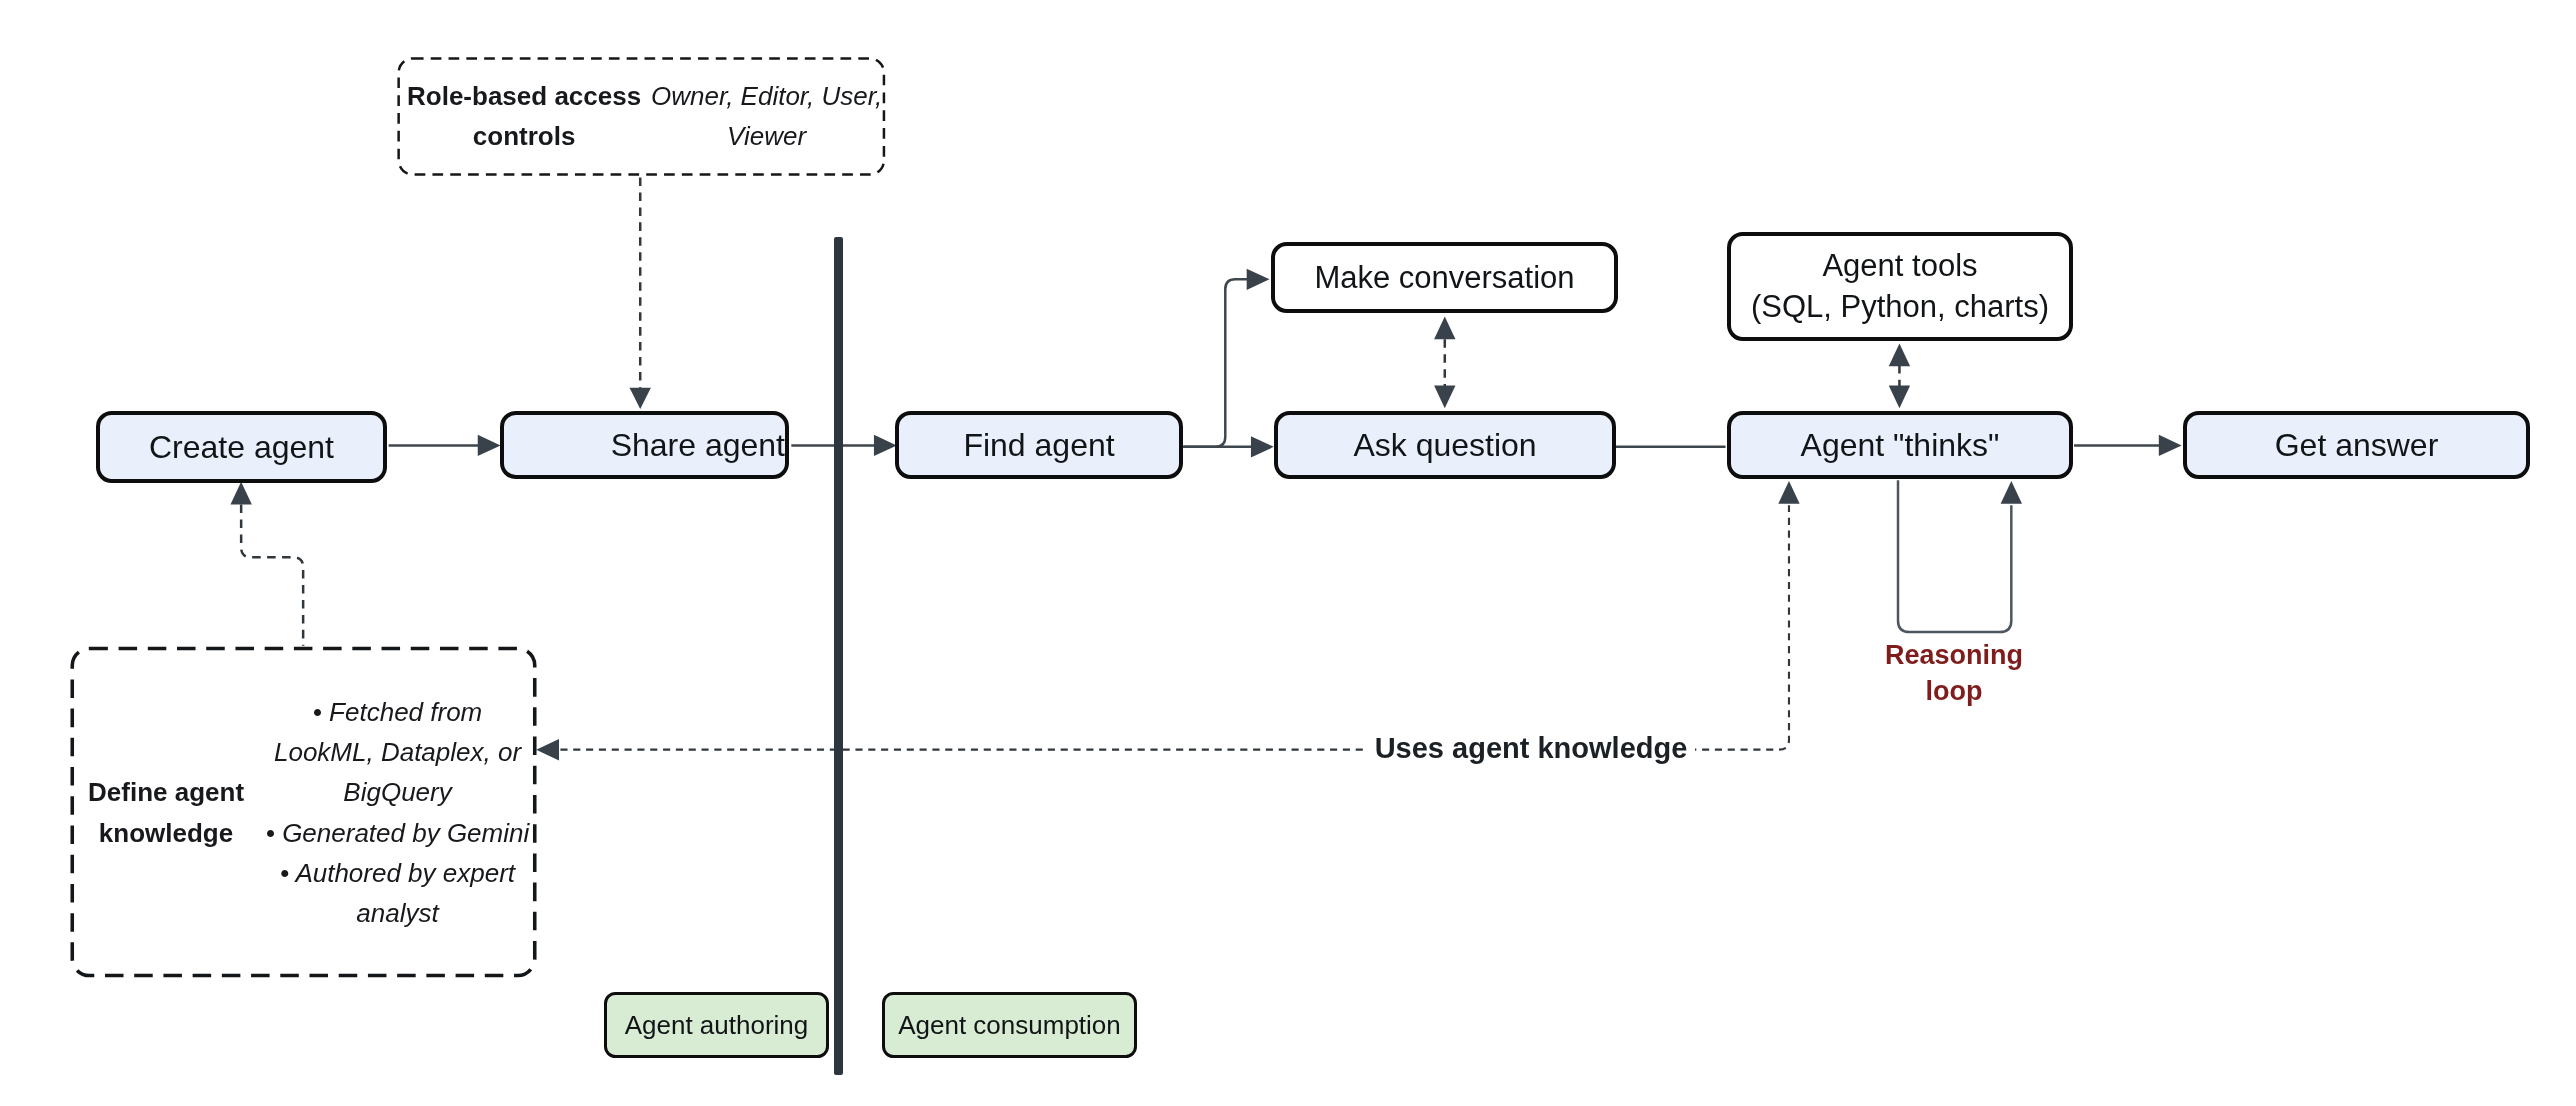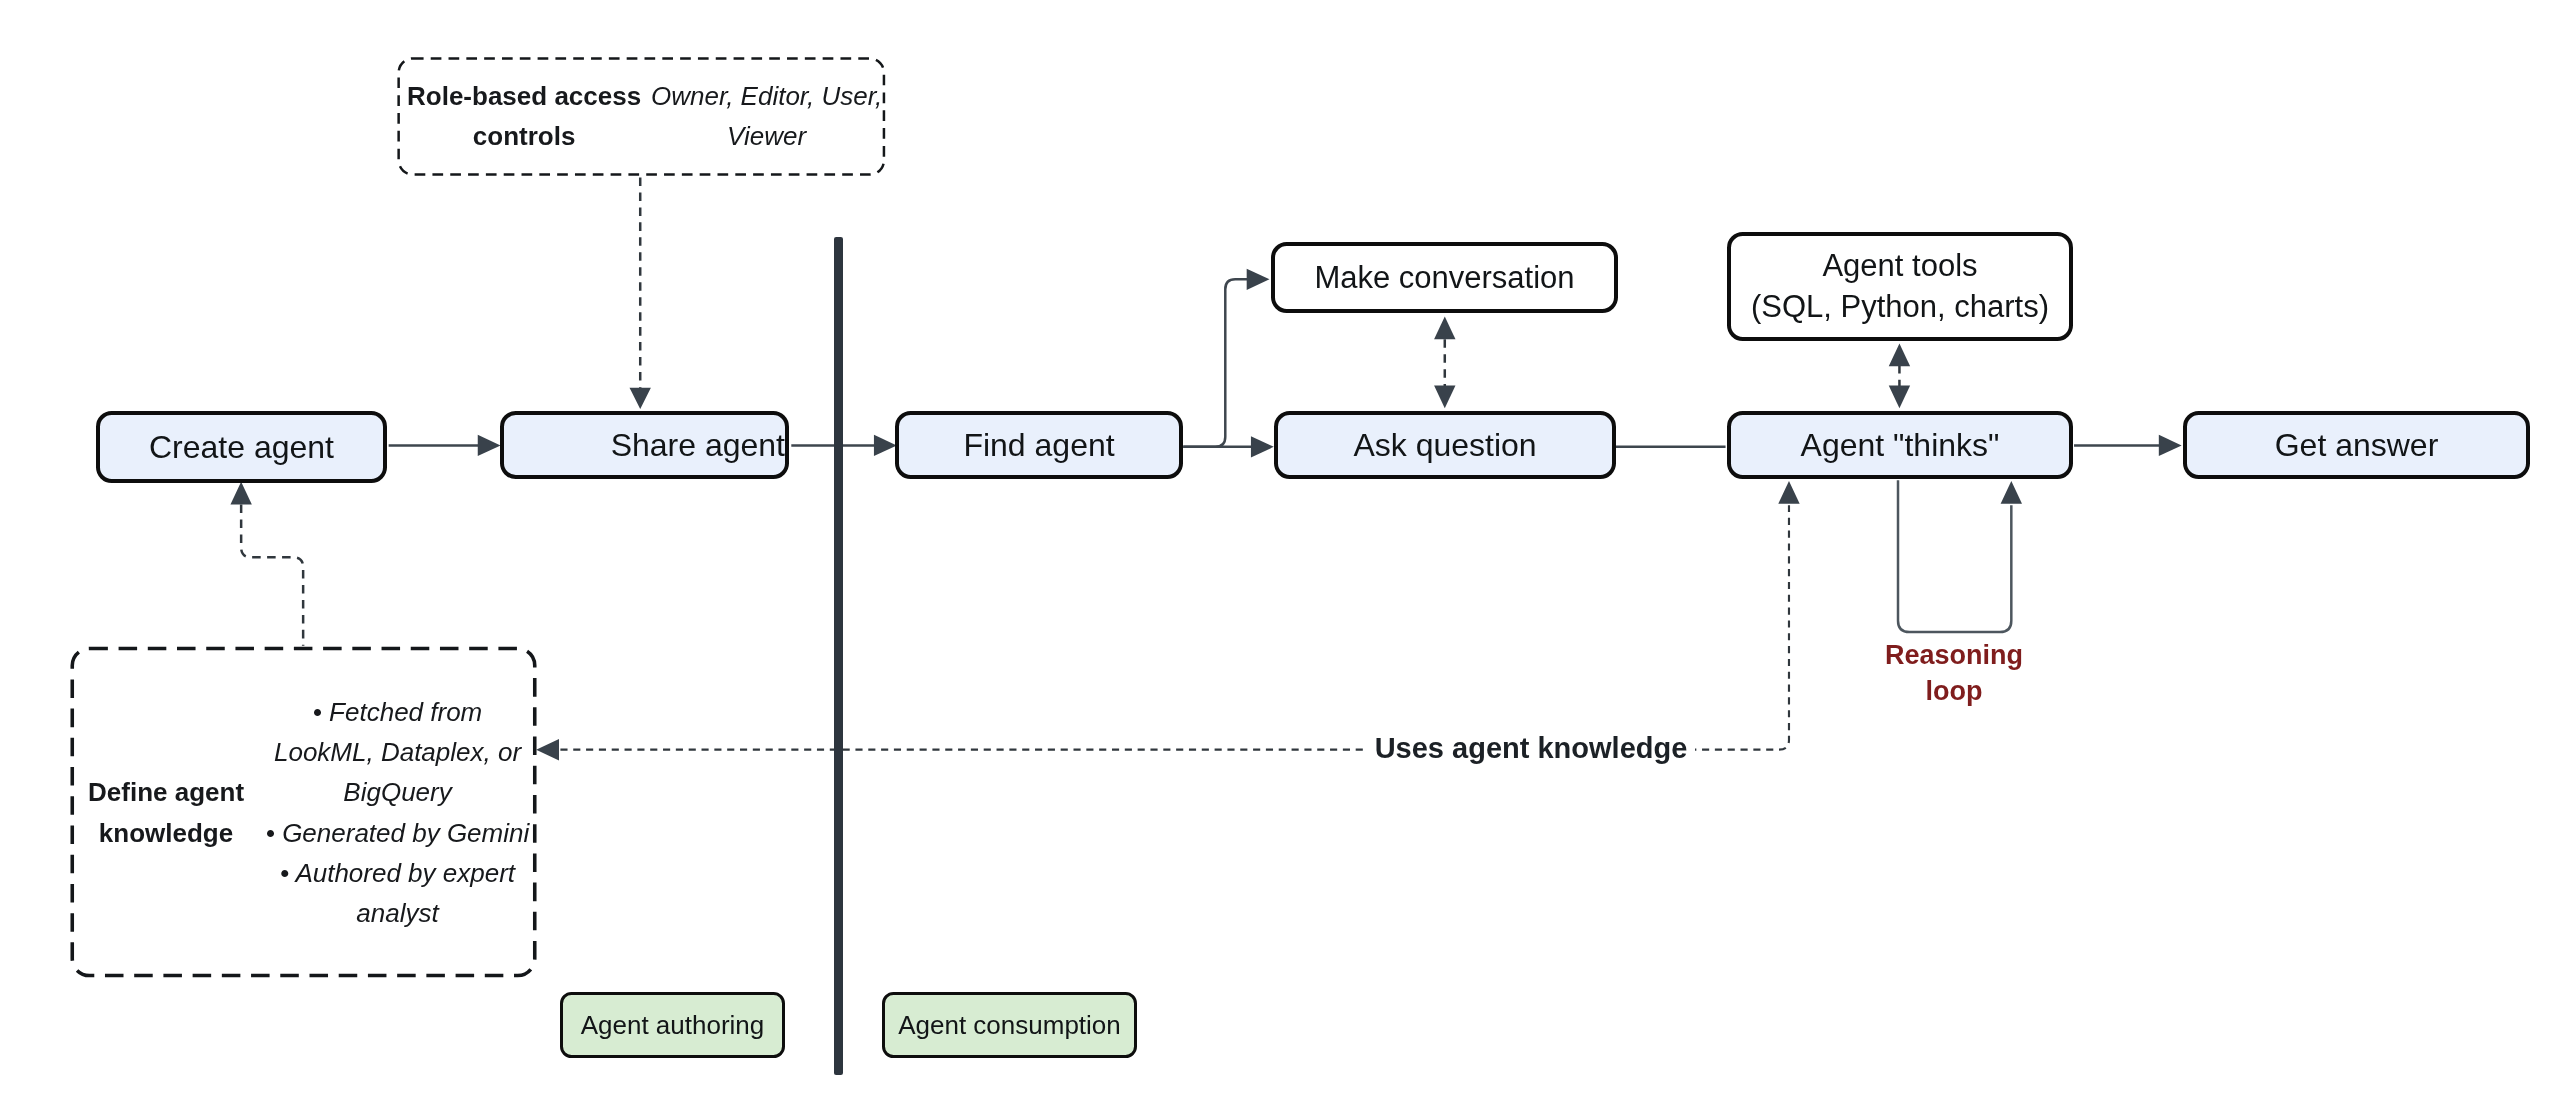--- a/index.html
+++ b/index.html
@@ -188,21 +188,21 @@
     <div class="stack">
       <div>Agent tools</div>
       <div>(SQL, Python, charts)</div>
     </div>
   </div>
 
   <div class="box plain" style="left:1271px; top:242px; width:347px; height:71px;">
     <span>Make conversation</span>
   </div>
 
-  <div class="box green" style="left:560px; top:992px; width:225px; height:66px;">
+  <div class="box green" style="left:604px; top:992px; width:225px; height:66px;">
     <span>Agent authoring</span>
   </div>
 
   <div class="box green" style="left:882px; top:992px; width:255px; height:66px;">
     <span>Agent consumption</span>
   </div>
 
   <div class="uses-label">Uses agent knowledge</div>
 
   <div class="loop-label">

